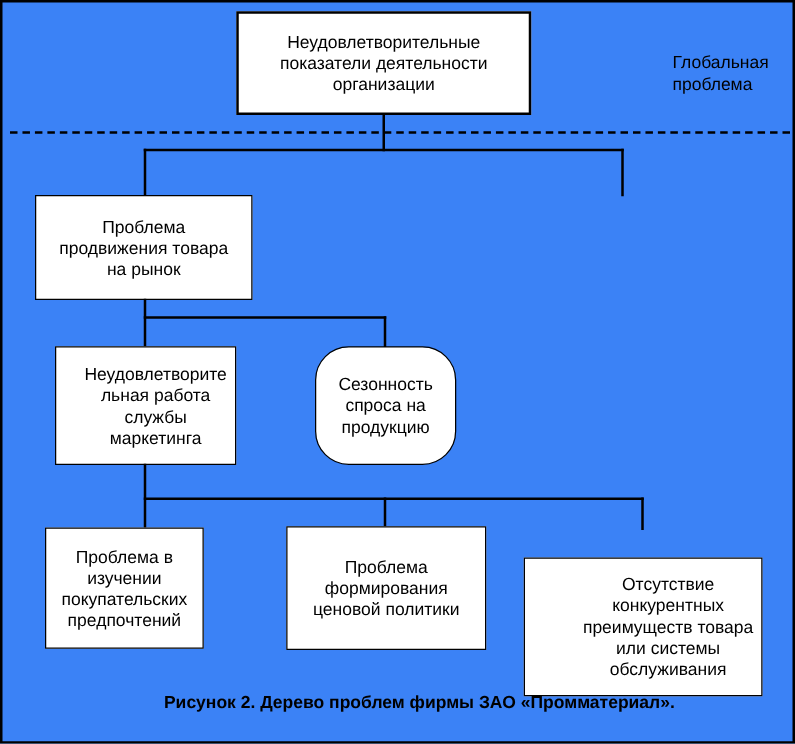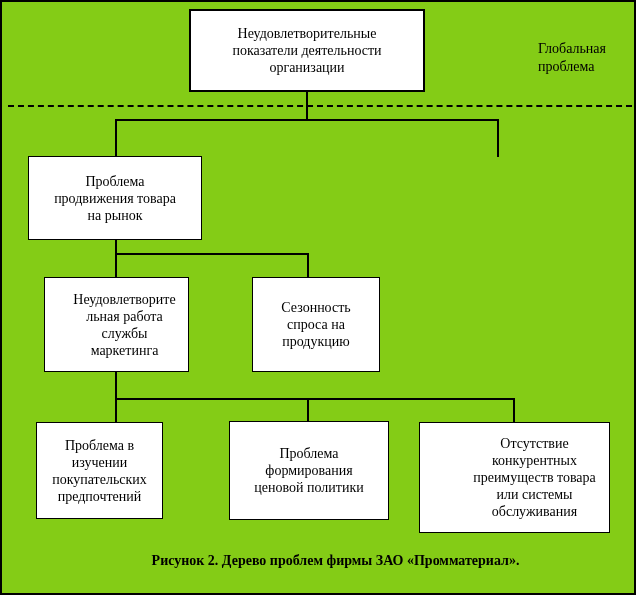--- a/index.html
+++ b/index.html
@@ -1,22 +1,22 @@
 <!DOCTYPE html>
 <html><head>
 <meta charset="utf-8">
 <style>
   html,body{margin:0;padding:0;background:#ffffff;}
   #canvas{
     position:relative;
     width:636px;height:595px;
     box-sizing:border-box;
-    background:#84cc16;
+    background:#3b82f6;
     border:2px solid #000000;
-    font-family:Liberation Serif, serif;
+    font-family:Liberation Sans, sans-serif;
     color:#000000;
     overflow:hidden;
   }
   .node{
     position:absolute;
     box-sizing:border-box;
     border:1.5px solid #000000;
     background:#ffffff;
     display:flex;
     align-items:center;
@@ -24,24 +24,24 @@
     text-align:center;
     font-size:14px;
     line-height:17px;
     white-space:pre-line;
     padding:2px 4px;
   }
   .n-root{left:187px;top:7px;width:236px;height:83px;border-width:2px;}
   .n-promotion{left:26px;top:154px;width:174px;height:84px;}
   .n-orglinks{left:393px;top:153px;width:206px;height:92px;}
   .n-marketing{left:42px;top:275px;width:145px;height:95px;padding-left:20px;}
-  .n-seasonality{left:250px;top:275px;width:128px;height:95px;}
+  .n-seasonality{left:250px;top:275px;width:113px;height:95px;border-radius:27px;}
   .n-consumer{left:34px;top:420px;width:127px;height:97px;}
   .n-pricing{left:227px;top:419px;width:160px;height:99px;}
-  .n-competitive{left:417px;top:420px;width:191px;height:111px;padding-left:44px;}
+  .n-competitive{left:417px;top:444px;width:191px;height:111px;padding-left:44px;}
   .vline,.hline{position:absolute;background:#000000;}
   .vline{width:2px;}
   .hline{height:2px;}
   .v-root{left:304px;top:89px;height:30px;}
   .v-left1{left:113px;top:117px;height:39px;}
   .v-right1{left:495px;top:117px;height:38px;}
   .v-left2{left:113px;top:237px;height:40px;}
   .v-season{left:305px;top:251px;height:26px;}
   .v-left3{left:113px;top:369px;height:53px;}
   .v-pricing{left:305px;top:396px;height:25px;}

